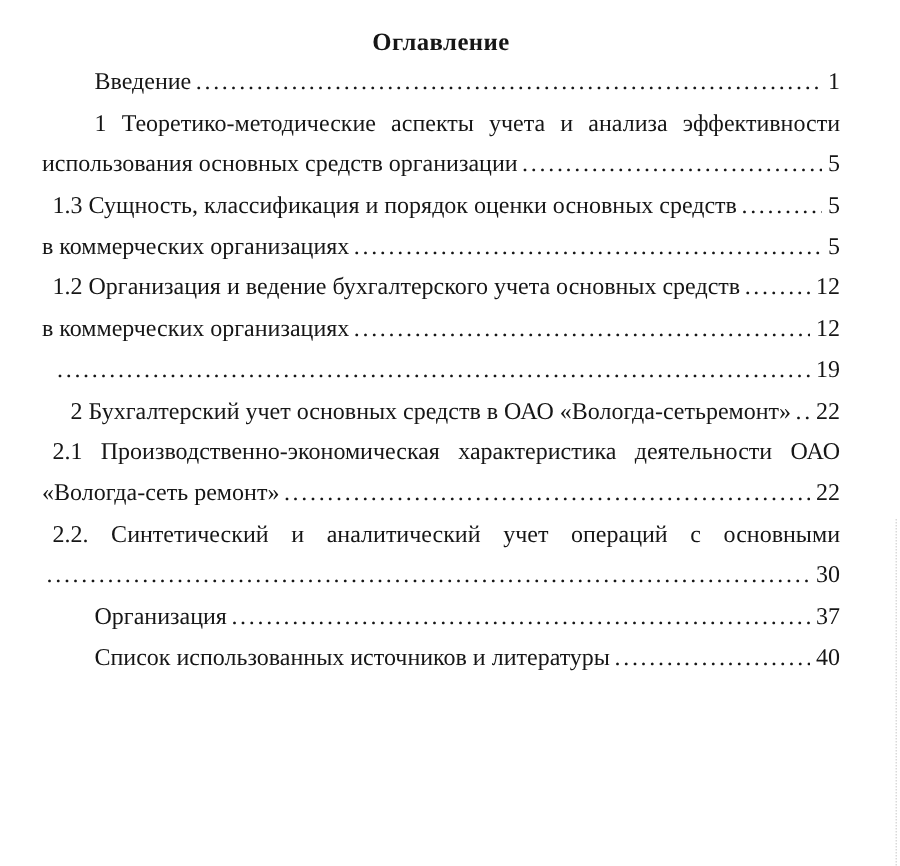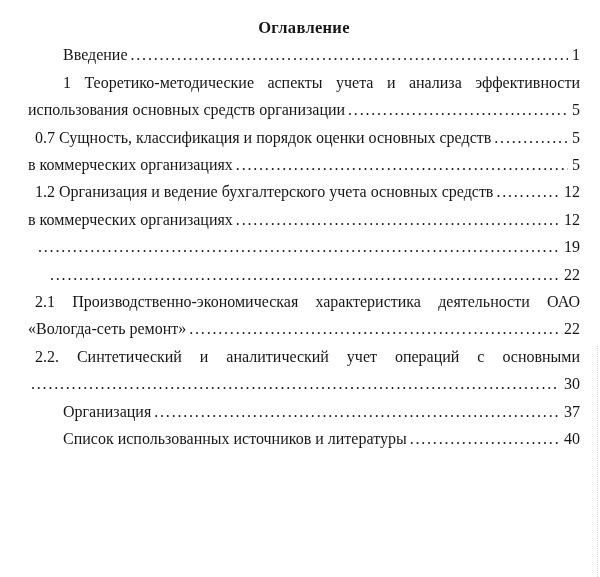--- a/index.html
+++ b/index.html
@@ -10,21 +10,21 @@
     background: #ffffff;
     font-family: "Liberation Serif", "DejaVu Serif", serif;
     color: #161616;
     position: relative;
     overflow: hidden;
   }
   .page {
     position: relative;
     width: 600px;
     height: 577px;
-    padding: 14px 20px 0 28px;
+    padding: 14px 40px 0 28px;
   }
   .doc-title {
     text-align: center;
     font-weight: bold;
     font-size: 16.5px;
     line-height: 27.4px;
     letter-spacing: 0.3px;
   }
   .toc-line {
     display: flex;
@@ -85,21 +85,21 @@
     <span class="txt">1 Теоретико-методические аспекты учета и анализа эффективности</span>
   </div>
 
   <div class="toc-line">
     <span class="txt">использования основных средств организации</span>
     <span class="dots">................................................................................................................................................................</span>
     <span class="pg">5</span>
   </div>
 
   <div class="toc-line indent-sm">
-    <span class="txt">0.7 Сущность, классификация и порядок оценки основных средств</span>
+    <span class="txt">1.3 Сущность, классификация и порядок оценки основных средств</span>
     <span class="dots">................................................................................................................................................................</span>
     <span class="pg">5</span>
   </div>
 
   <div class="toc-line">
     <span class="txt">в коммерческих организациях</span>
     <span class="dots">................................................................................................................................................................</span>
     <span class="pg">5</span>
   </div>
 
@@ -114,20 +114,21 @@
     <span class="dots">................................................................................................................................................................</span>
     <span class="pg">12</span>
   </div>
 
   <div class="toc-line indent-sm">
     <span class="dots">................................................................................................................................................................</span>
     <span class="pg">19</span>
   </div>
 
   <div class="toc-line indent-md">
+    <span class="txt">2 Бухгалтерский учет основных средств в ОАО «Вологда-сетьремонт»</span>
     <span class="dots">................................................................................................................................................................</span>
     <span class="pg">22</span>
   </div>
 
   <div class="toc-line just indent-sm">
     <span class="txt">2.1 Производственно-экономическая характеристика деятельности ОАО</span>
   </div>
 
   <div class="toc-line">
     <span class="txt">«Вологда-сеть ремонт»</span>

